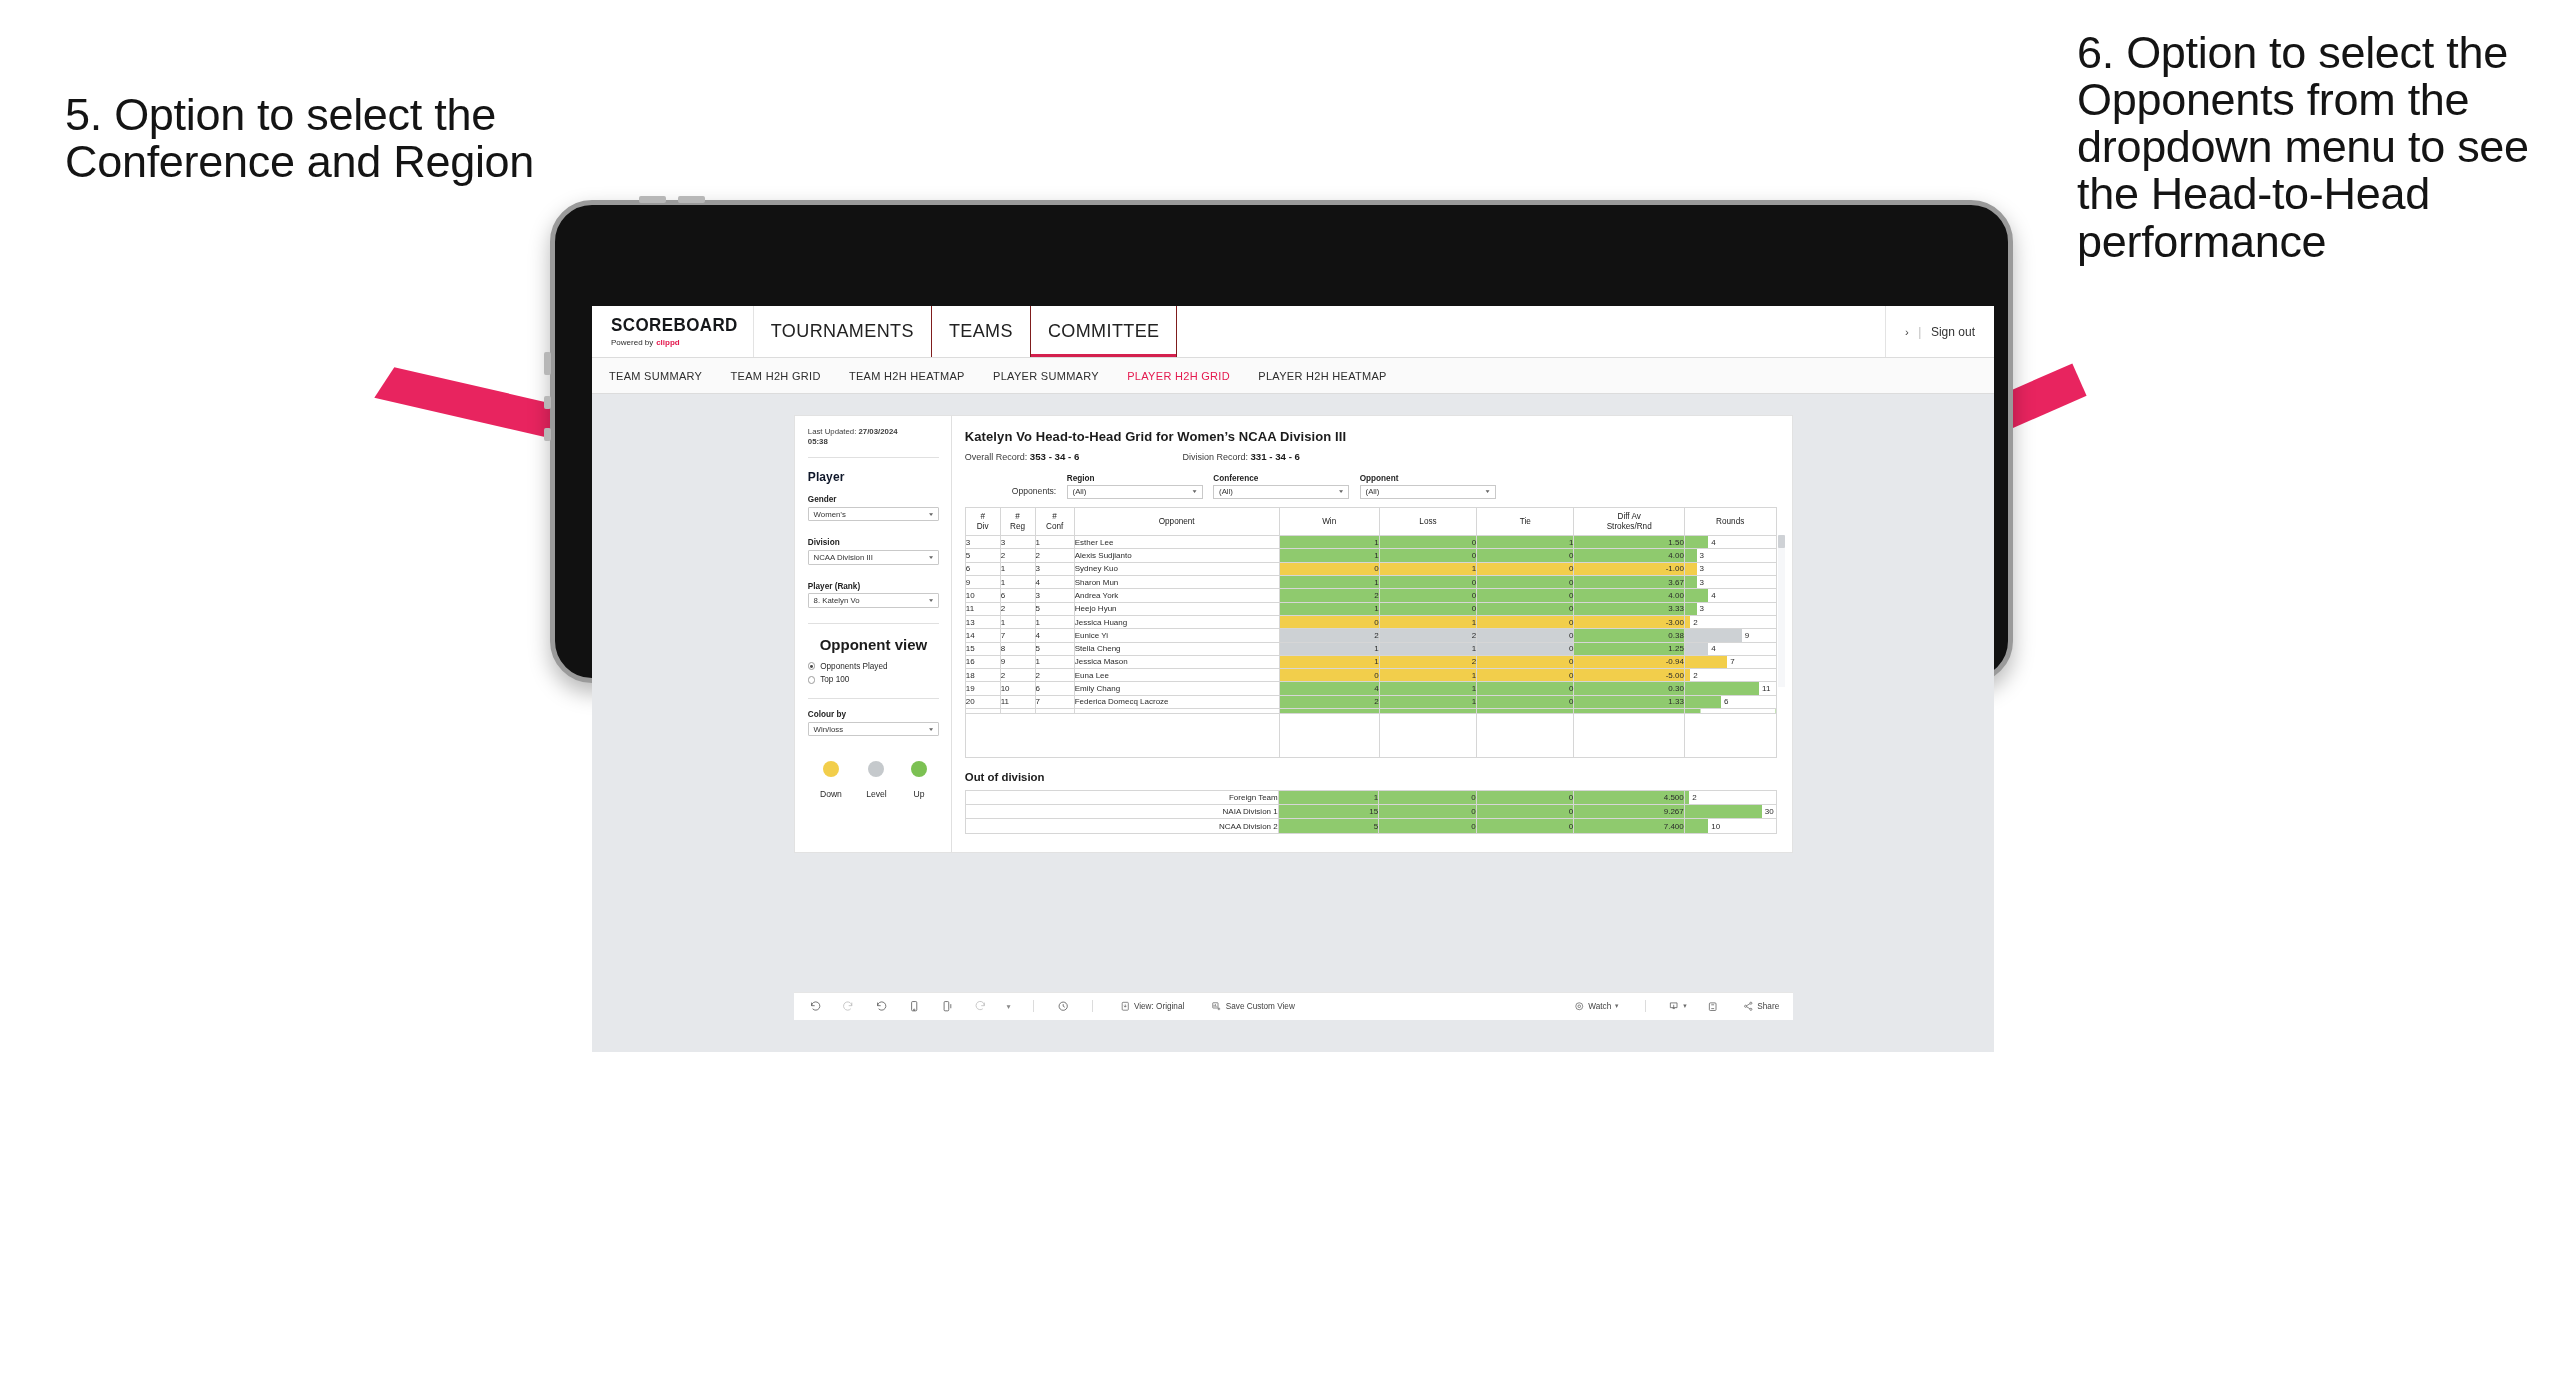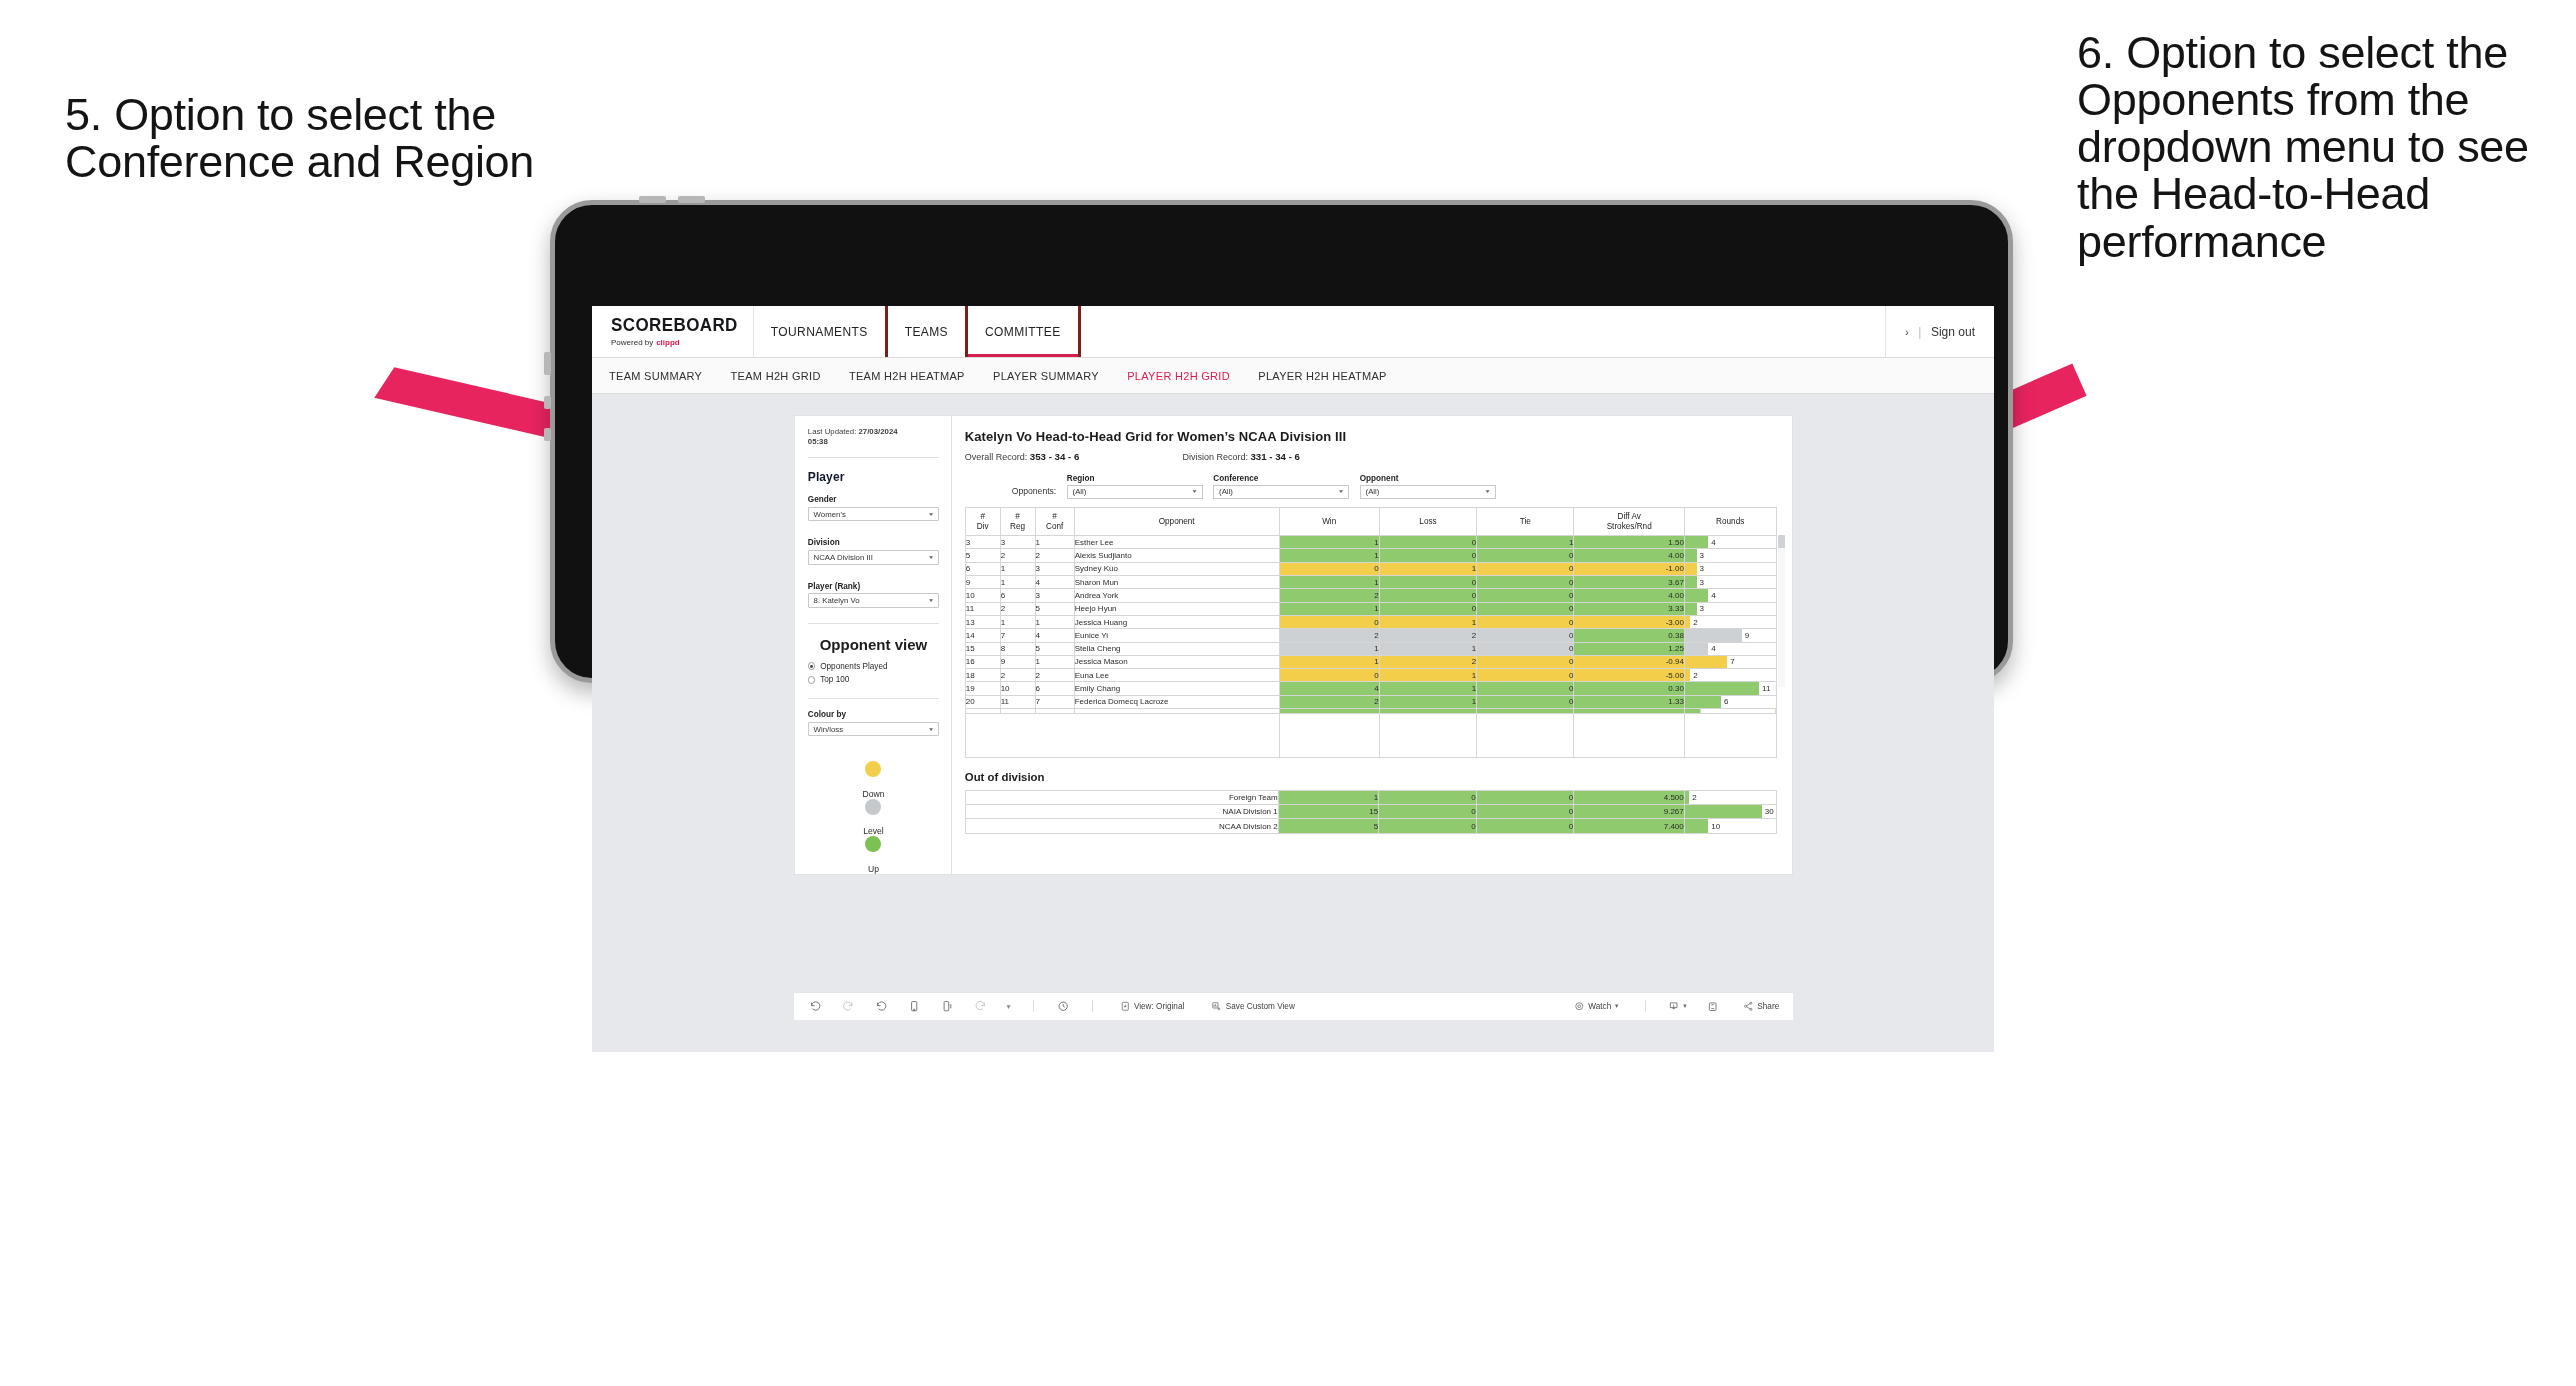--- a/index.html
+++ b/index.html
@@ -60,22 +60,22 @@
     font-family:"Liberation Sans", sans-serif;
     font-weight:900; font-size:17px; letter-spacing:0.4px; color:#15171a;
     line-height:1;
     transform: scaleY(1.12);
     transform-origin: left center;
   }
   .brand-sub { font-size:8px; color:#2b2b2b; margin-top:4.8px; display:flex; gap:2.9px; align-items:baseline;}
   .brand-sub .clippd { color:#e4194e; font-weight:700; }
   .topnav-item {
     display:flex; align-items:center; padding:0 17px;
-    font-size:12px; color:#222; letter-spacing:0.4px;
-    border-right:3px solid #7f1d1d; cursor:pointer; position:relative;
+    font-size:18px; color:#222; letter-spacing:0.4px;
+    border-right:1px solid #7f1d1d; cursor:pointer; position:relative;
     white-space:nowrap;
   }
   .topnav-item.active::after {
     content:""; position:absolute; left:0; right:0; bottom:0; height:2.9px; background:#d4204e;
   }
   .topnav-spacer { flex:1; border-right:1px solid #e3e3e3; }
   .topnav-right {
     display:flex; align-items:center; gap:9.5px; padding:0 19px;
     font-size:12px; color:#333;
   }
@@ -113,21 +113,21 @@
   .sel {
     height:14.3px; border:1px solid #c9c9c9; background:#fff; border-radius:1px;
     display:flex; align-items:center; justify-content:space-between;
     padding:0 3.8px 0 4.8px; font-size:7.8px; color:#333; cursor:pointer;
   }
   .sel .caret { font-size:6.7px; color:#666; transform: scaleY(.7); }
   .ov-title { font-size:15px; font-weight:700; color:#1c1c1c; text-align:center; margin-bottom:8.6px;}
   .radio-row { display:flex; align-items:center; gap:4.8px; margin-bottom:4.8px; font-size:8.2px; color:#2b2b2b; cursor:pointer;}
   .radio { width:7.6px; height:7.6px; border:1px solid #9b9b9b; border-radius:50%; position:relative; background:#fff; flex-shrink:0;}
   .radio.on::after { content:""; position:absolute; left:1.4px; top:1.4px; width:2.9px; height:2.9px; border-radius:50%; background:#4a4a4a;}
-  .legend { display:flex; justify-content:space-around; align-items:center; margin-top:25px;flex-direction:column;}
+  .legend { display:flex; justify-content:space-around; align-items:center; margin-top:25px;}
   .legend-col { display:flex; flex-direction:column; align-items:center; gap:11.4px;}
   .dot { width:16px; height:16px; border-radius:50%; }
   .legend-lab { font-size:8.6px; color:#2b2b2b; }
 
   
   .main { flex:1; padding: 13.3px 15px 0 13.3px; min-width:0; }
   .viz-title { font-size:13px; font-weight:700; color:#1b1b1b; letter-spacing:0.1px; }
   .rec-row { display:flex; margin-top:6.7px; font-size:9px; color:#3a3a3a; }
   .rec-row .r2 { margin-left:103px; }
   .rec-row b { color:#1b1b1b; font-weight:700; font-size:9.7px; }

